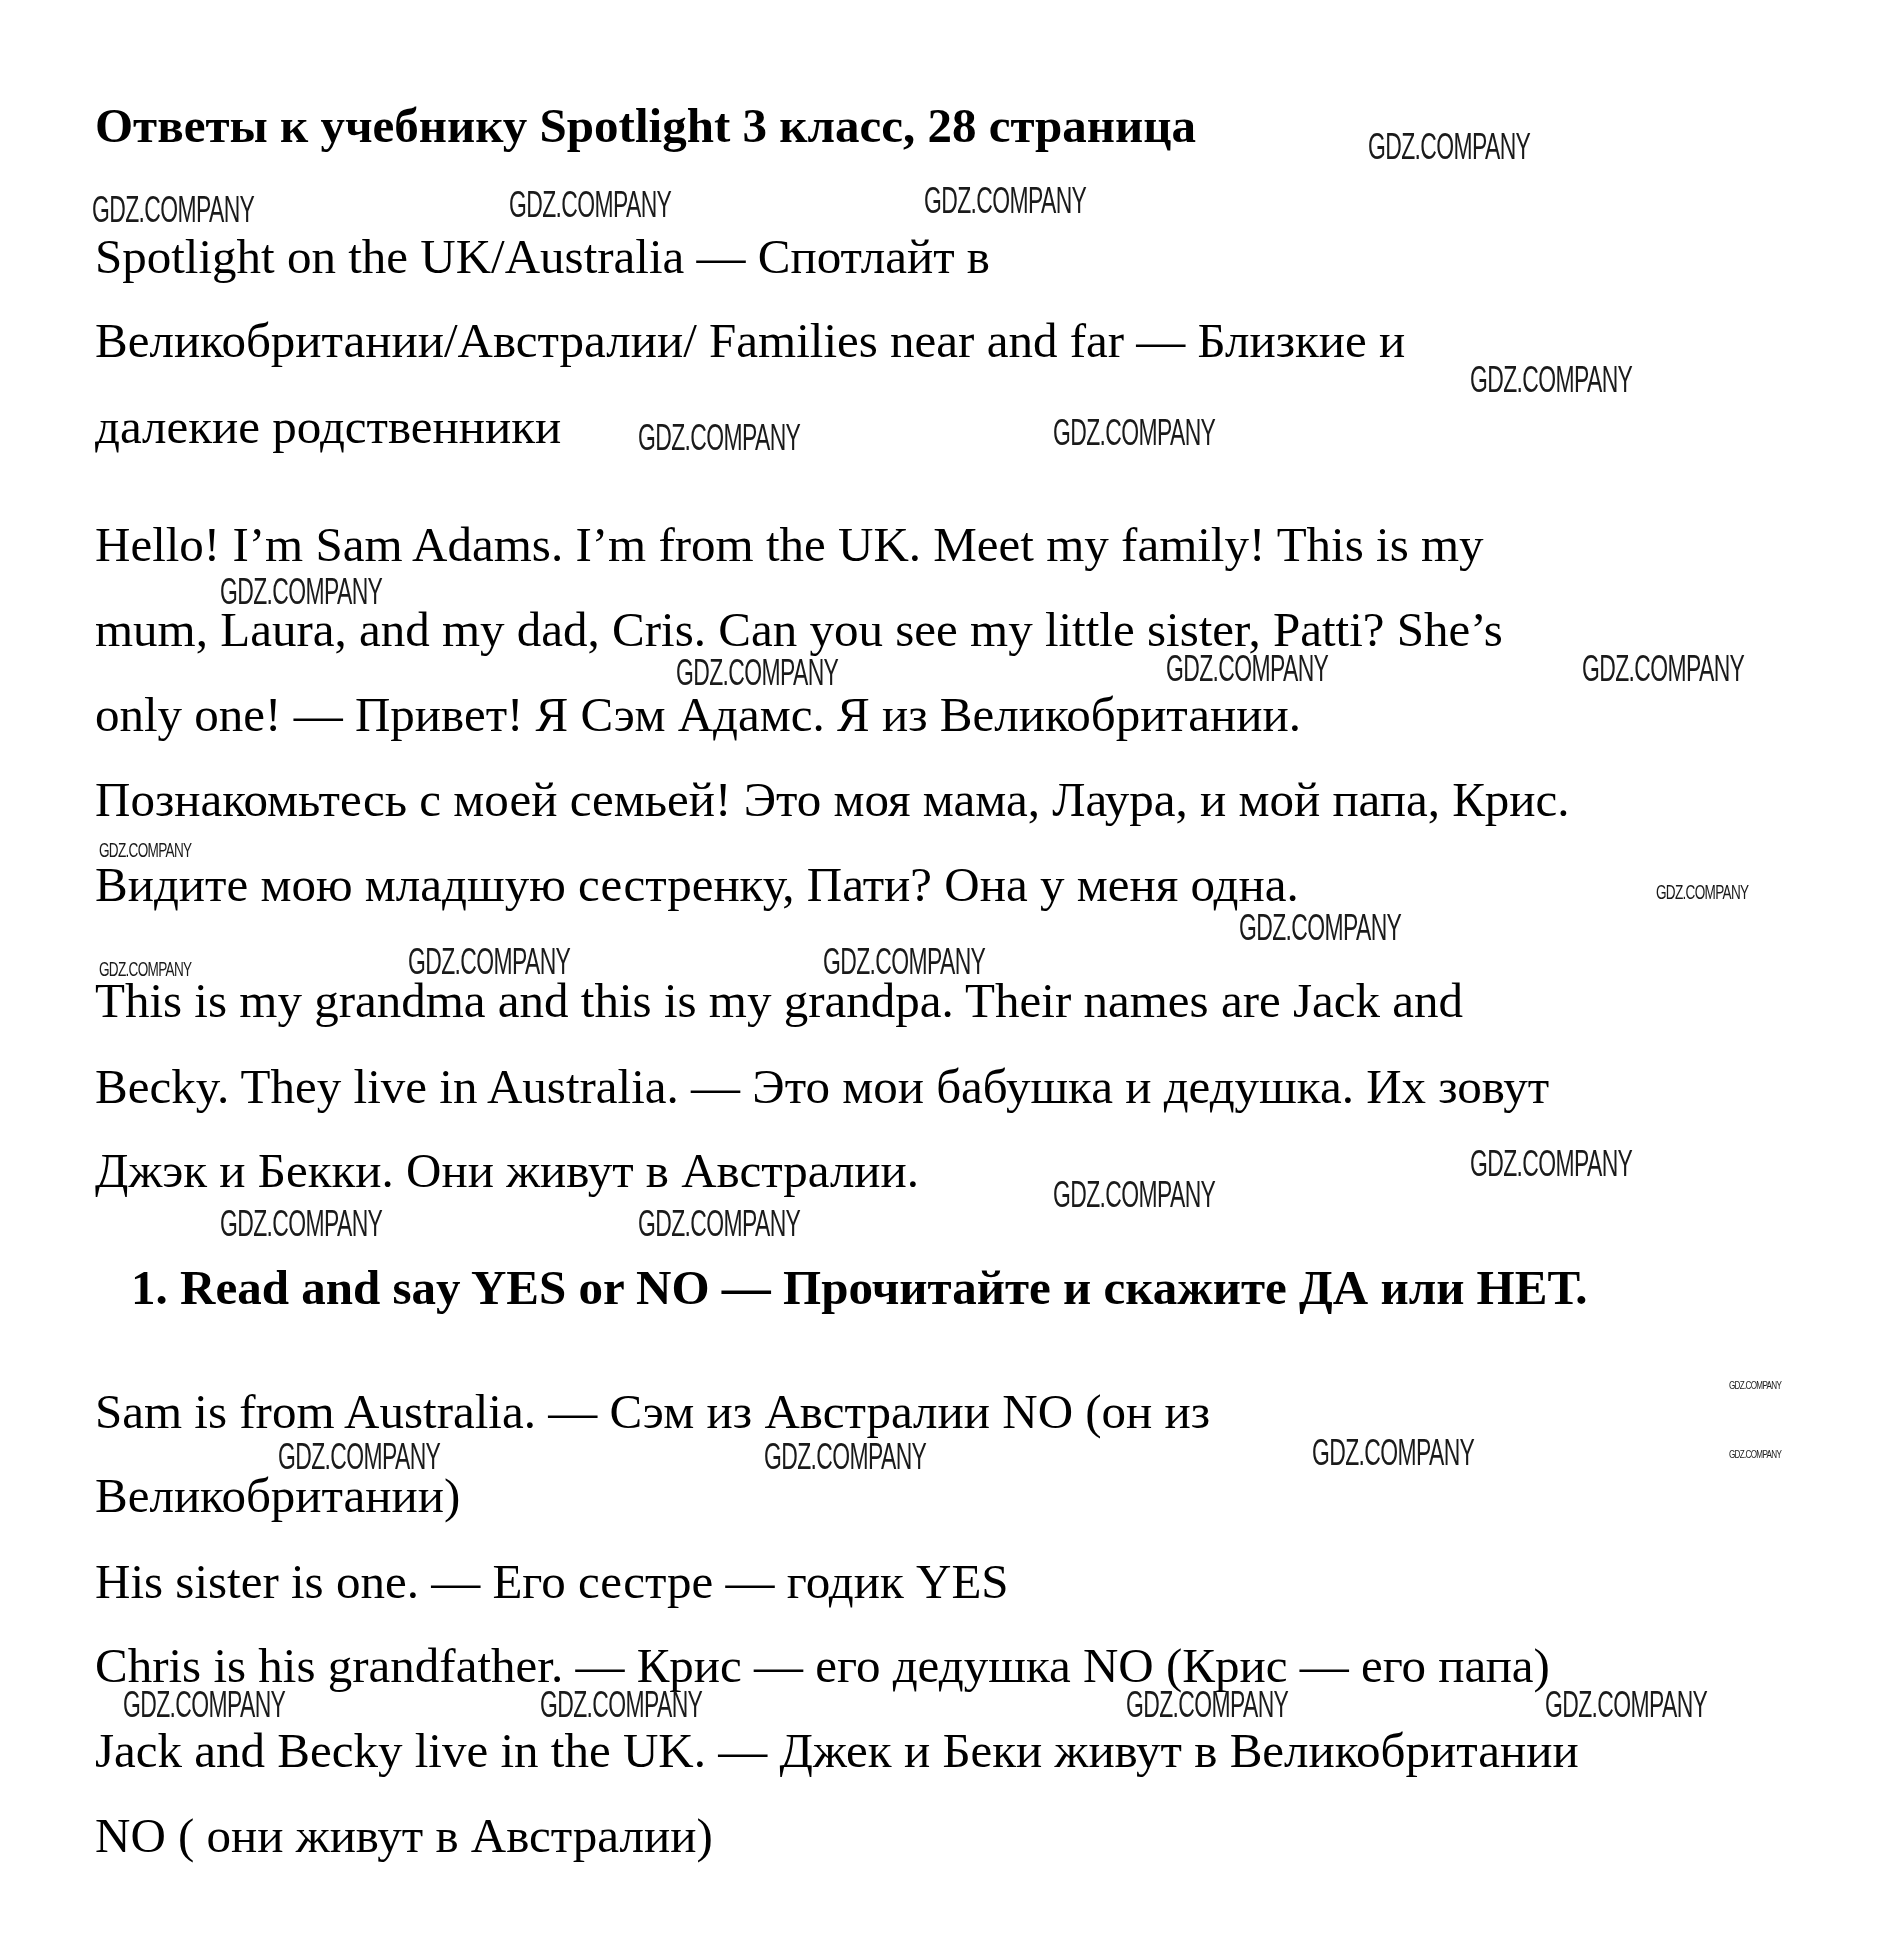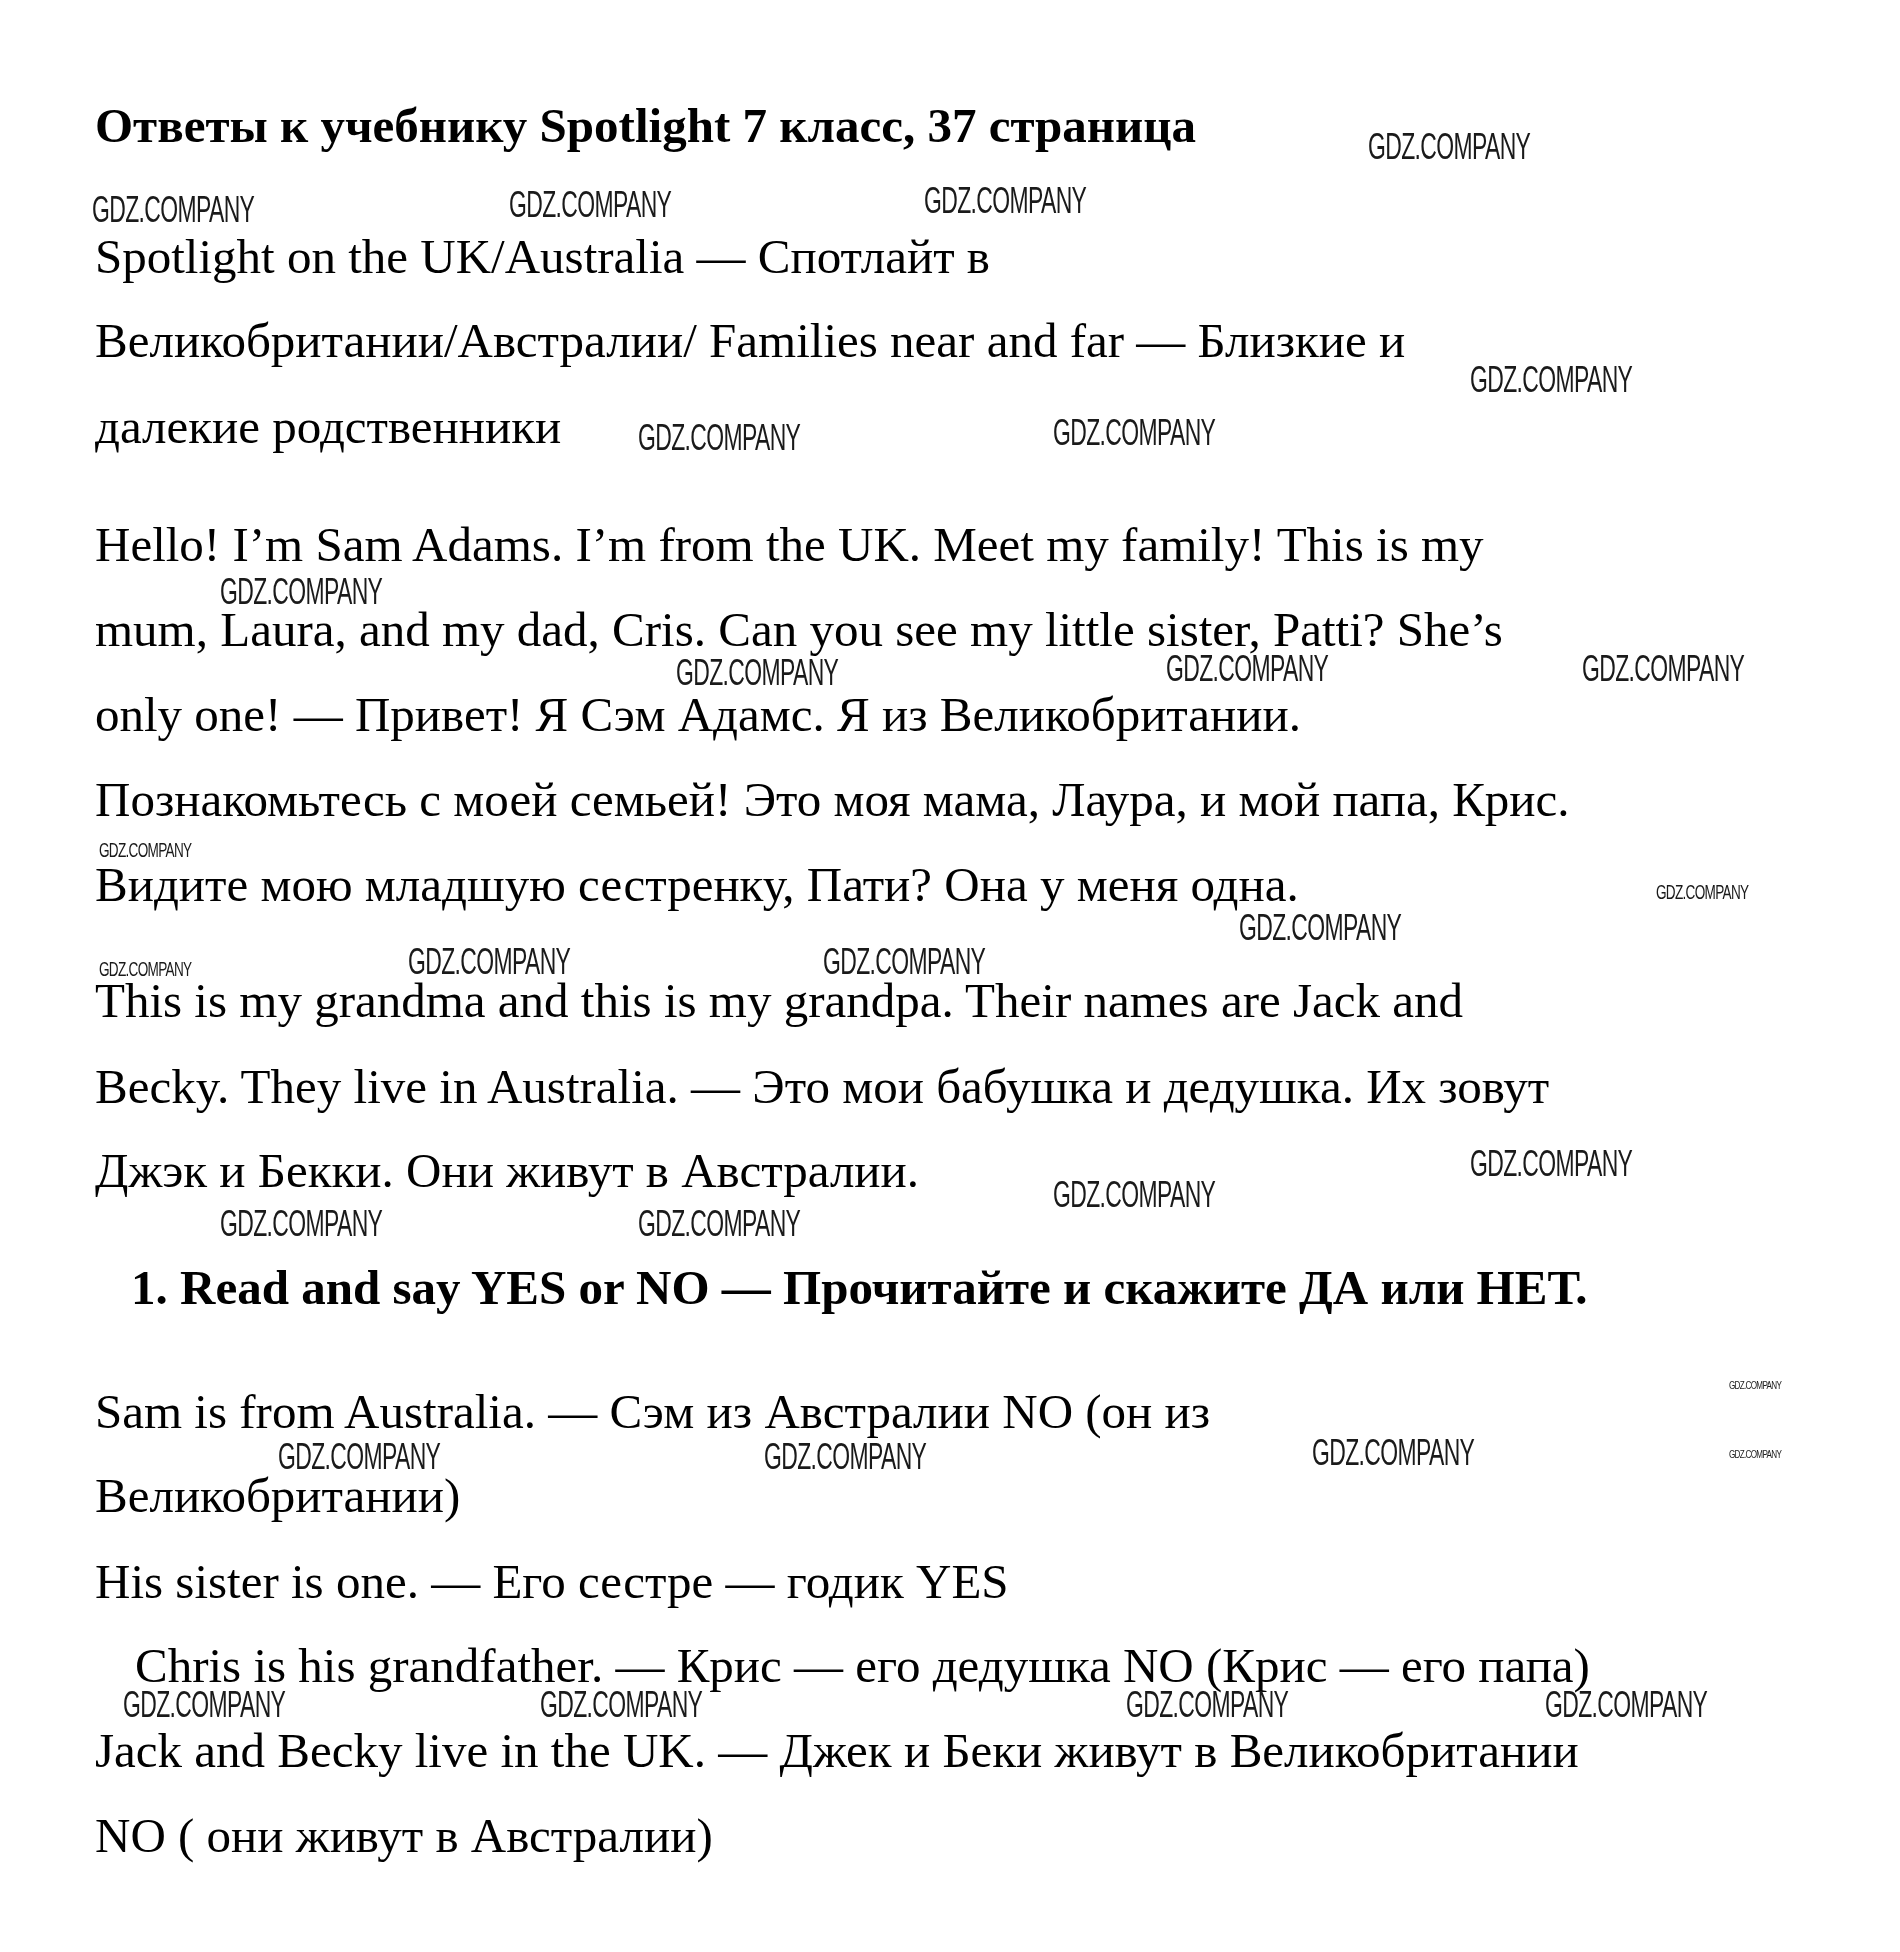--- a/index.html
+++ b/index.html
@@ -6,42 +6,42 @@
   body { width:1901px; height:1952px; position:relative; overflow:hidden; font-family:"Liberation Serif", serif; color:#000; }
   .line { position:absolute; left:95px; font-size:49px; line-height:58px; white-space:nowrap; transform-origin:left top; }
   .bold { font-weight:bold; }
   .wm { position:absolute; font-family:"Liberation Sans", sans-serif; font-size:37px; color:#1a1a1a; white-space:nowrap; transform:scaleX(0.62); transform-origin:left top; letter-spacing:-1px; font-weight:normal; -webkit-text-stroke:0; }
   .wm.small { font-size:19.4px; transform:scaleX(0.7); }
   .wm.tiny { font-size:11.6px; transform:scaleX(0.7); }
 </style>
 </head>
 <body>
 
-<div class="line bold" style="top:97px;">Ответы к учебнику Spotlight 7 класс, 37 страница</div>
+<div class="line bold" style="top:97px;">Ответы к учебнику Spotlight 3 класс, 28 страница</div>
 
 <div class="line" style="top:228px;">Spotlight on the UK/Australia — Спотлайт в</div>
 <div class="line" style="top:312px;">Великобритании/Австралии/ Families near and far — Близкие и</div>
 <div class="line" style="top:398px;">далекие родственники</div>
 
 <div class="line" style="top:516px;">Hello! I’m Sam Adams. I’m from the UK. Meet my family! This is my</div>
 <div class="line" style="top:601px;">mum, Laura, and my dad, Cris. Can you see my little sister, Patti? She’s</div>
 <div class="line" style="top:686px;text-align:right;">only one! — Привет! Я Сэм Адамс. Я из Великобритании.</div>
 <div class="line" style="top:771px;">Познакомьтесь с моей семьей! Это моя мама, Лаура, и мой папа, Крис.</div>
 <div class="line" style="top:856px;">Видите мою младшую сестренку, Пати? Она у меня одна.</div>
 
 <div class="line" style="top:972px;">This is my grandma and this is my grandpa. Their names are Jack and</div>
 <div class="line" style="top:1058px;">Becky. They live in Australia. — Это мои бабушка и дедушка. Их зовут</div>
 <div class="line" style="top:1142px;">Джэк и Бекки. Они живут в Австралии.</div>
 
 <div class="line bold" style="top:1259px;margin-left:36px;">1. Read and say YES or NO — Прочитайте и скажите ДА или НЕТ.</div>
 
 <div class="line" style="top:1383px;">Sam is from Australia. — Сэм из Австралии NO (он из</div>
 <div class="line" style="top:1467px;">Великобритании)</div>
 <div class="line" style="top:1553px;">His sister is one. — Его сестре — годик YES</div>
-<div class="line" style="top:1637px;margin-left:40px;">Chris is his grandfather. — Крис — его дедушка NO (Крис — его папа)</div>
+<div class="line" style="top:1637px;">Chris is his grandfather. — Крис — его дедушка NO (Крис — его папа)</div>
 <div class="line" style="top:1722px;">Jack and Becky live in the UK. — Джек и Беки живут в Великобритании</div>
 <div class="line" style="top:1807px;">NO ( они живут в Австралии)</div>
 
 <div class="wm" style="left:1368px; top:126px;">GDZ.COMPANY</div>
 <div class="wm" style="left:92px; top:189px;">GDZ.COMPANY</div>
 <div class="wm" style="left:509px; top:184px;">GDZ.COMPANY</div>
 <div class="wm" style="left:924px; top:180px;">GDZ.COMPANY</div>
 <div class="wm" style="left:1470px; top:359px;">GDZ.COMPANY</div>
 <div class="wm" style="left:638px; top:417px;">GDZ.COMPANY</div>
 <div class="wm" style="left:1053px; top:412px;">GDZ.COMPANY</div>

